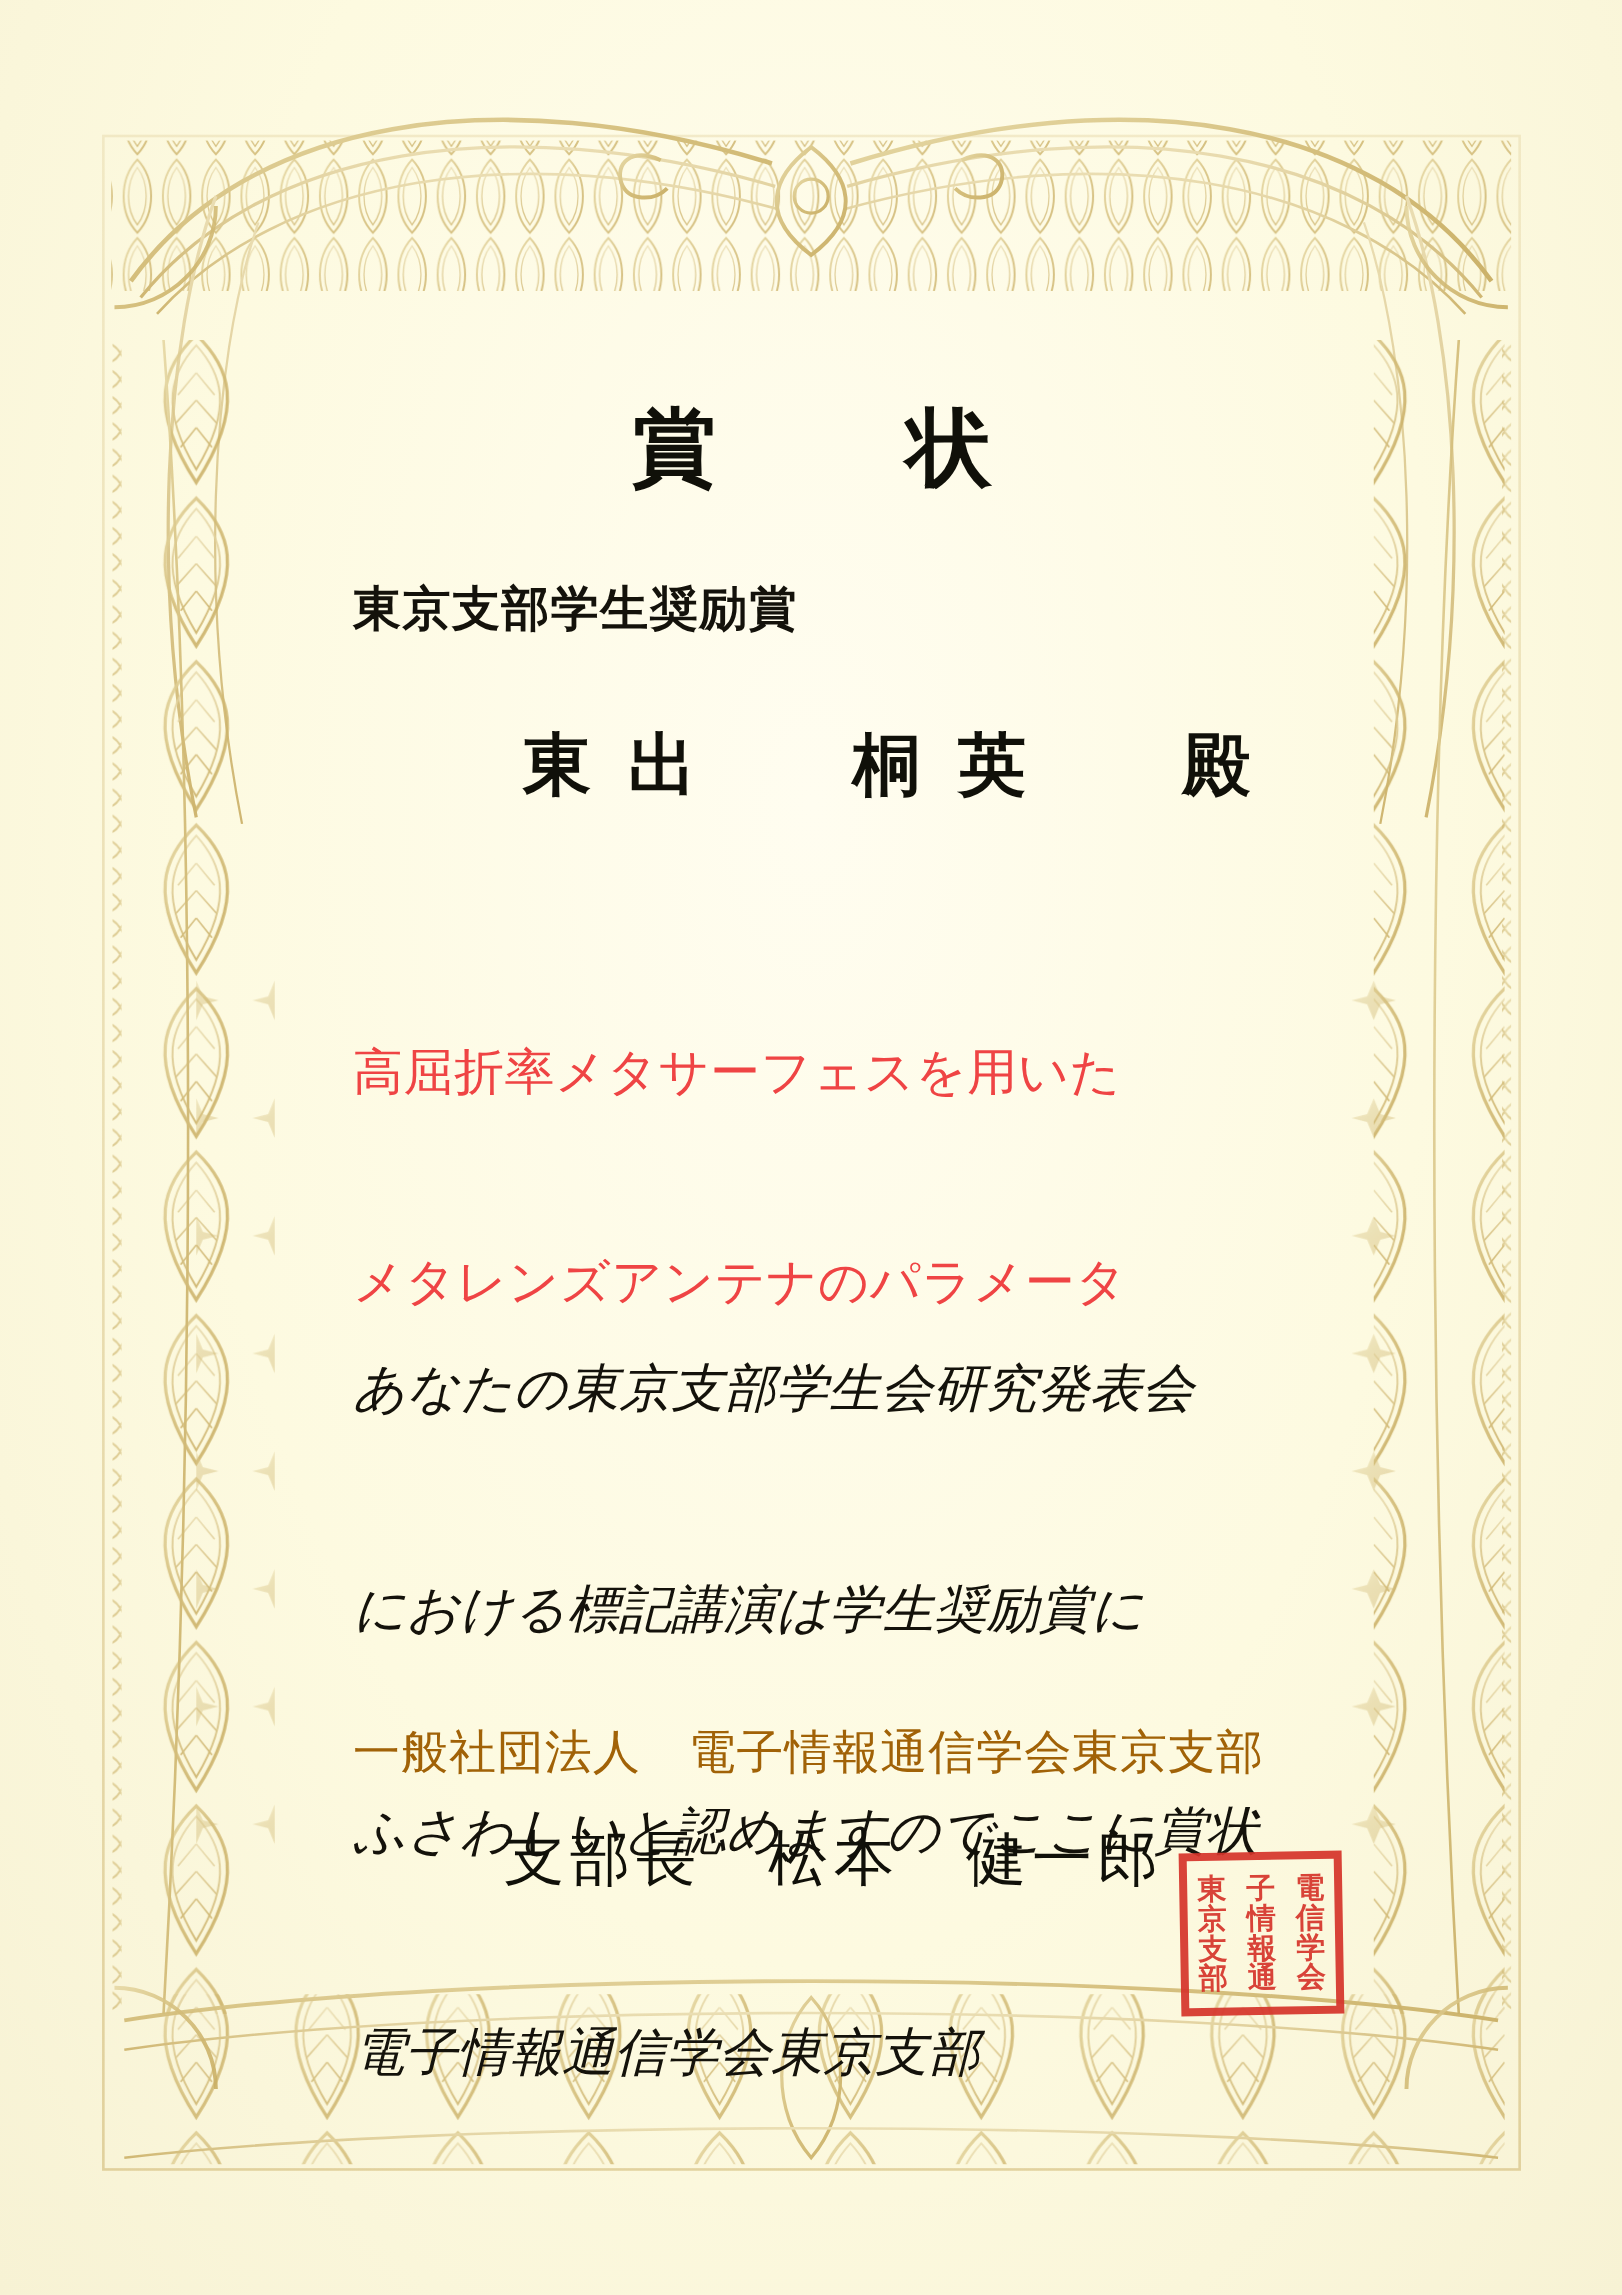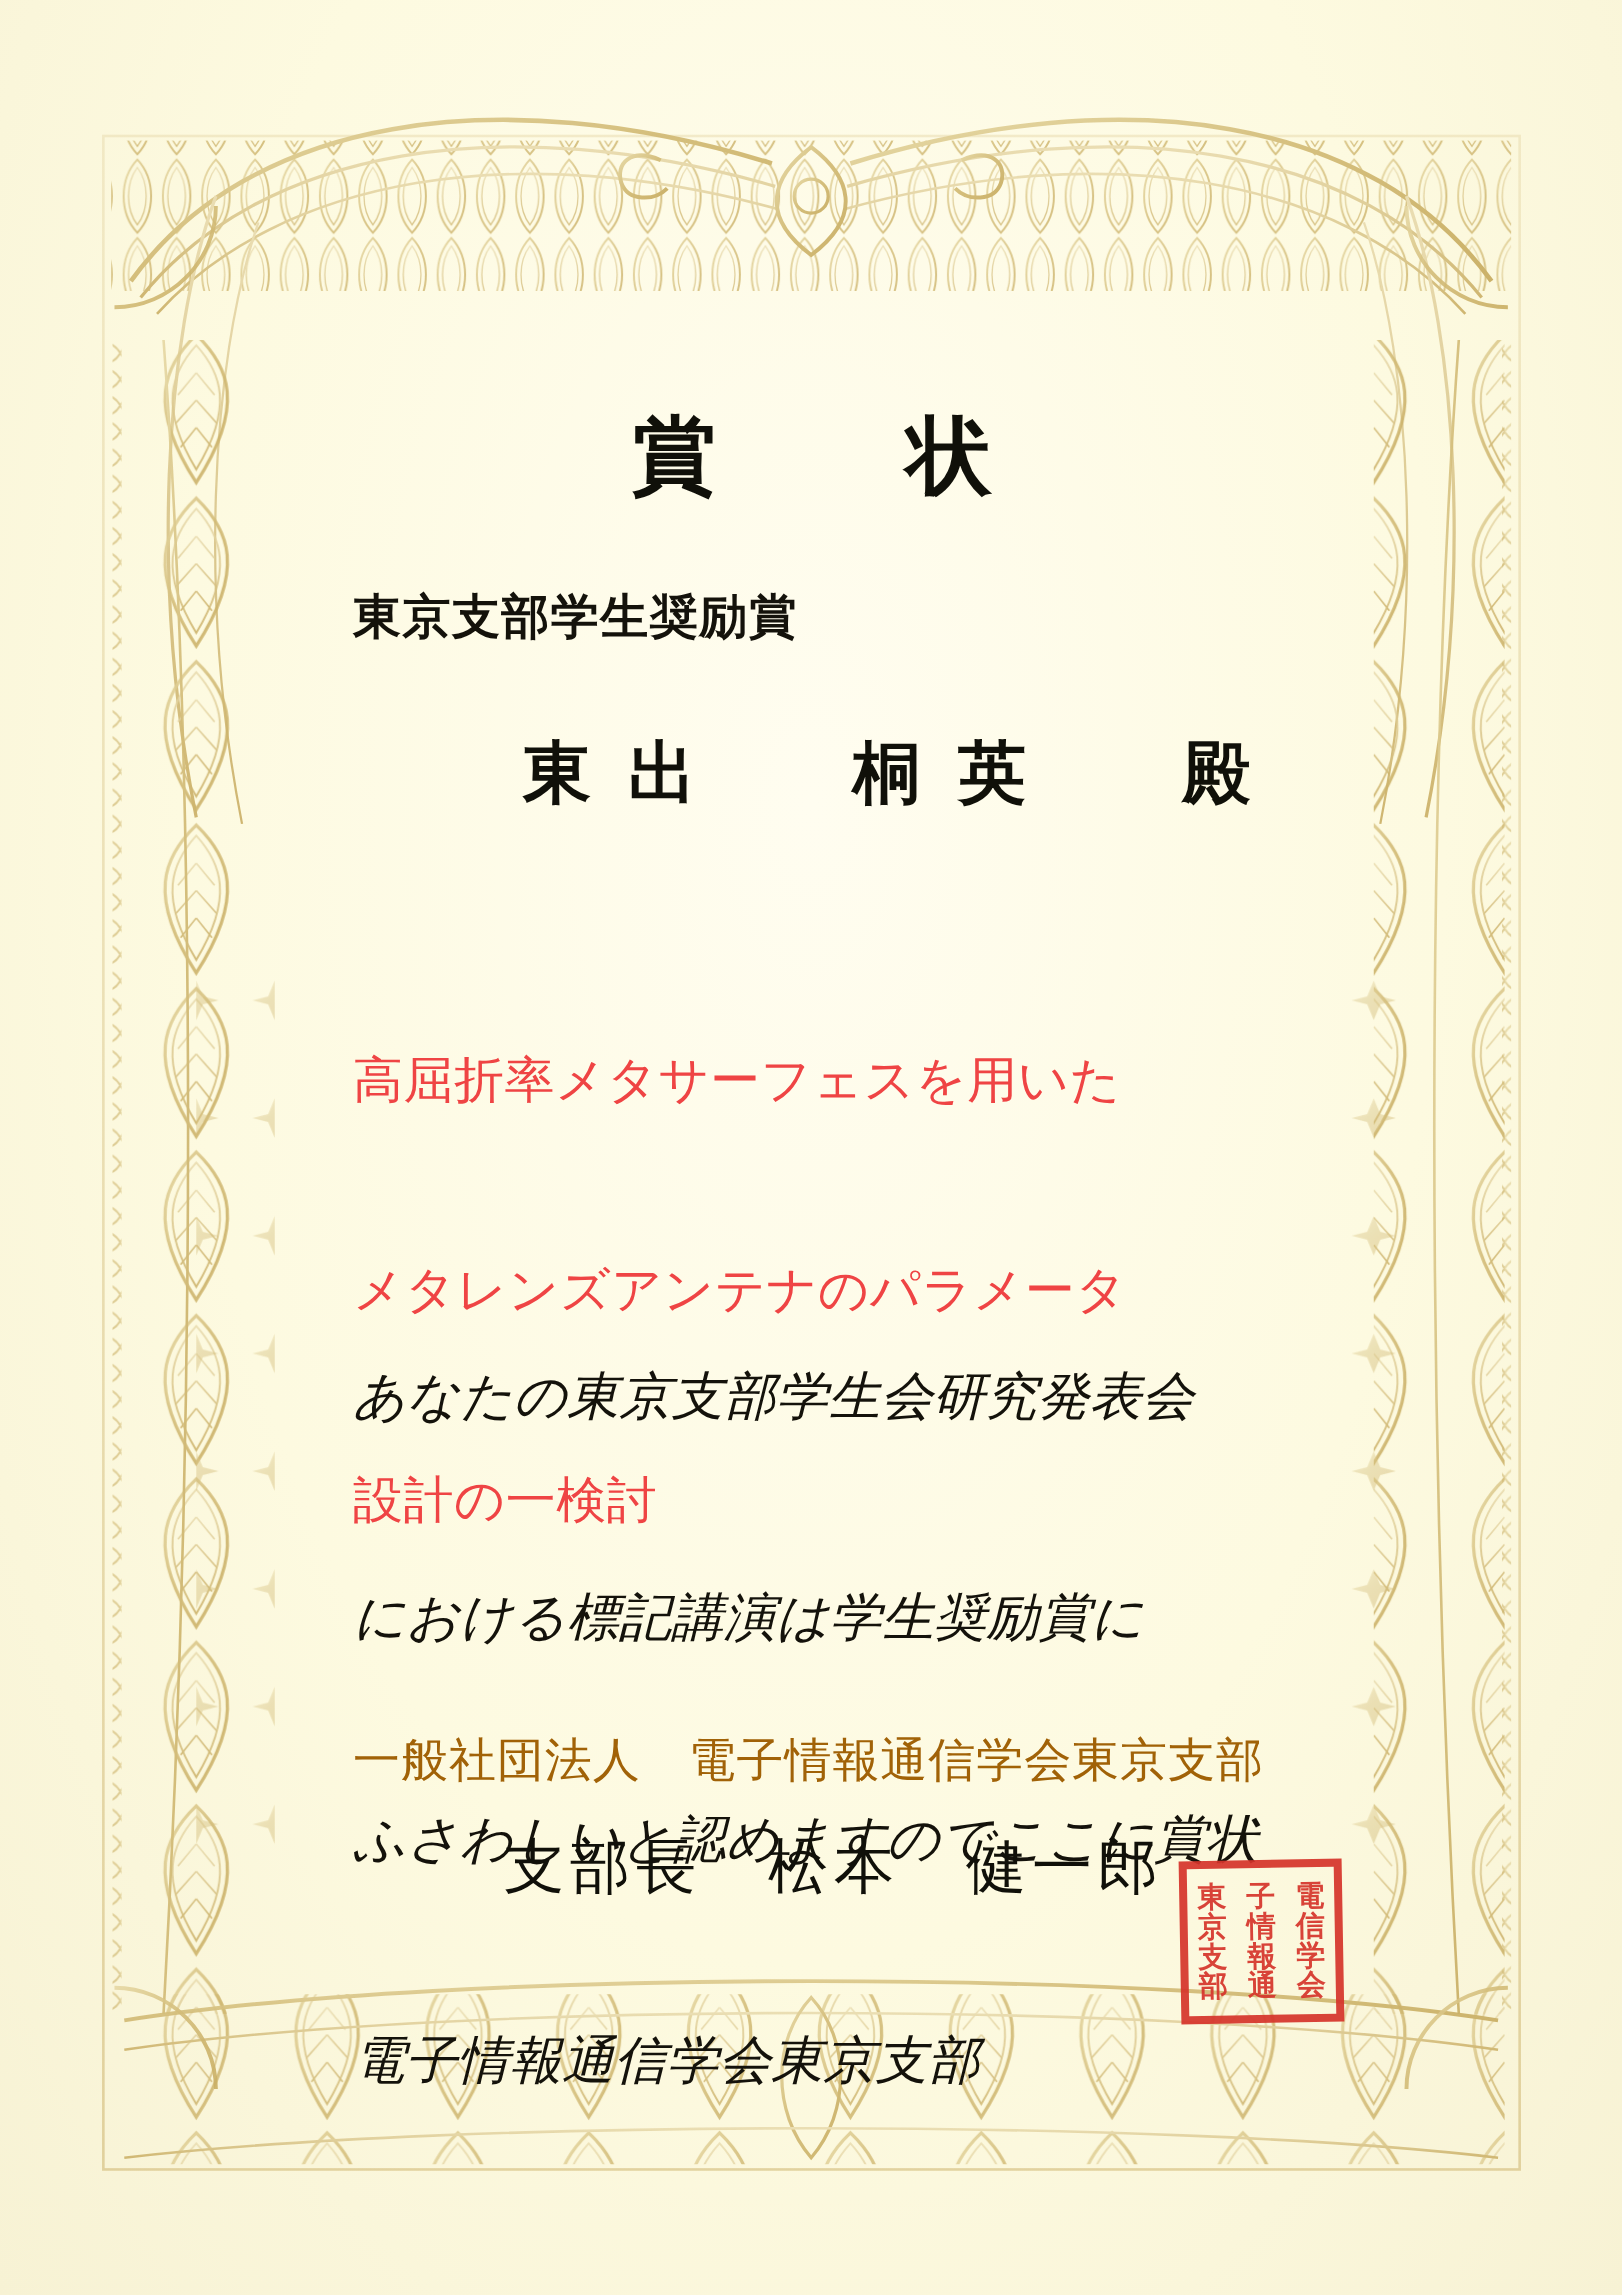--- a/index.html
+++ b/index.html
@@ -29,21 +29,21 @@
     inset: 0;
     background:
       radial-gradient(ellipse at 50% 35%, #fffdf0 0%, #fdfae0 55%, #f7f2d4 100%);
     pointer-events: none;
   }
 
   
   #content {
     position: absolute;
     left: 0;
-    top: 9px;
+    top: 1px;
     width: 1623px;
     height: 1672px;
   }
 
   .jp {
     font-family: "DejaVu Serif", "Liberation Serif", serif;
     color: #15120c;
     letter-spacing: 0.04em;
     white-space: pre;
   }
@@ -273,21 +273,20 @@
 
     <div id="title-shojo" class="jp">賞　状</div>
 
     <div id="award-name" class="jp">東京支部学生奨励賞</div>
 
     <div id="recipient-name" class="jp">東 出　　桐 英　　殿</div>
 
     <div id="paper-title" class="jp">
       <div>高屈折率メタサーフェスを用いた</div>
       <div>メタレンズアンテナのパラメータ</div>
-      <div>設計の一検討</div>
     </div>
 
     <div id="citation-body" class="jp">
       <div>あなたの東京支部学生会研究発表会</div>
       <div>における標記講演は学生奨励賞に</div>
       <div>ふさわしいと認めますのでここに賞状</div>
       <div>電子情報通信学会東京支部</div>
     </div>
 
 

